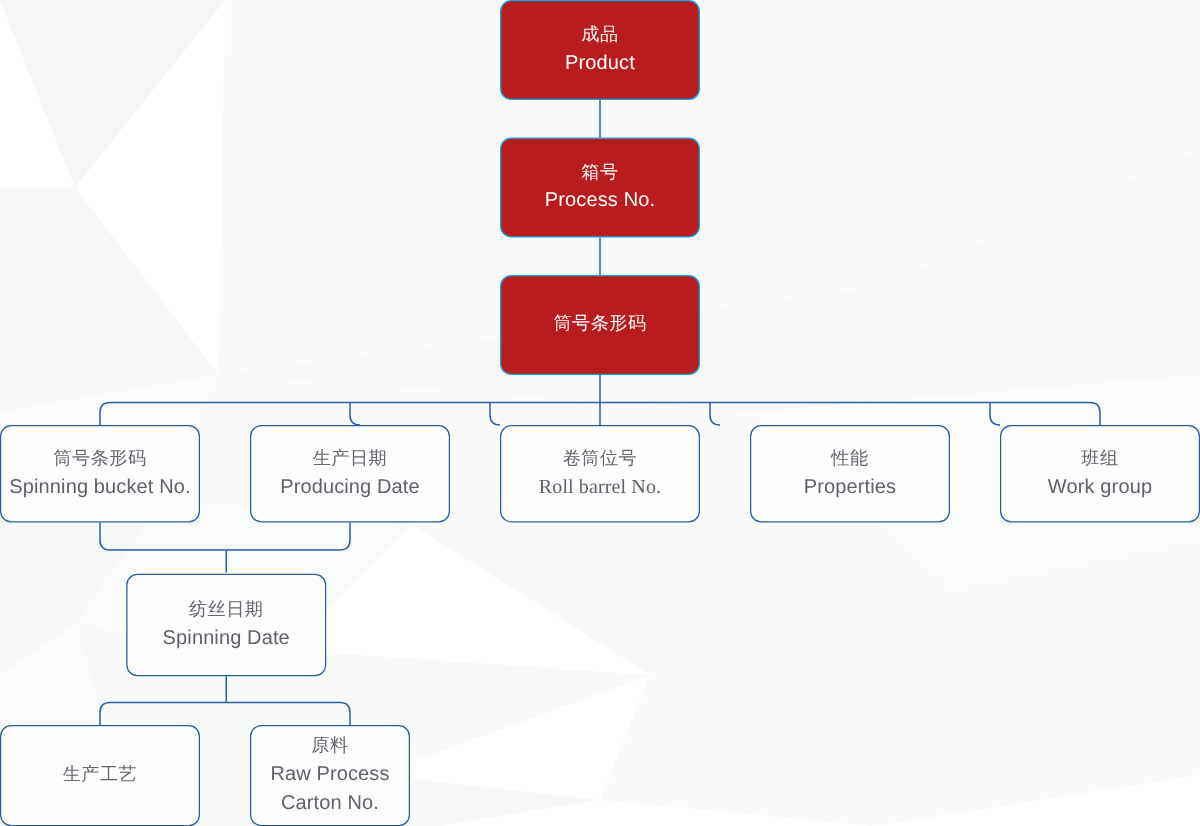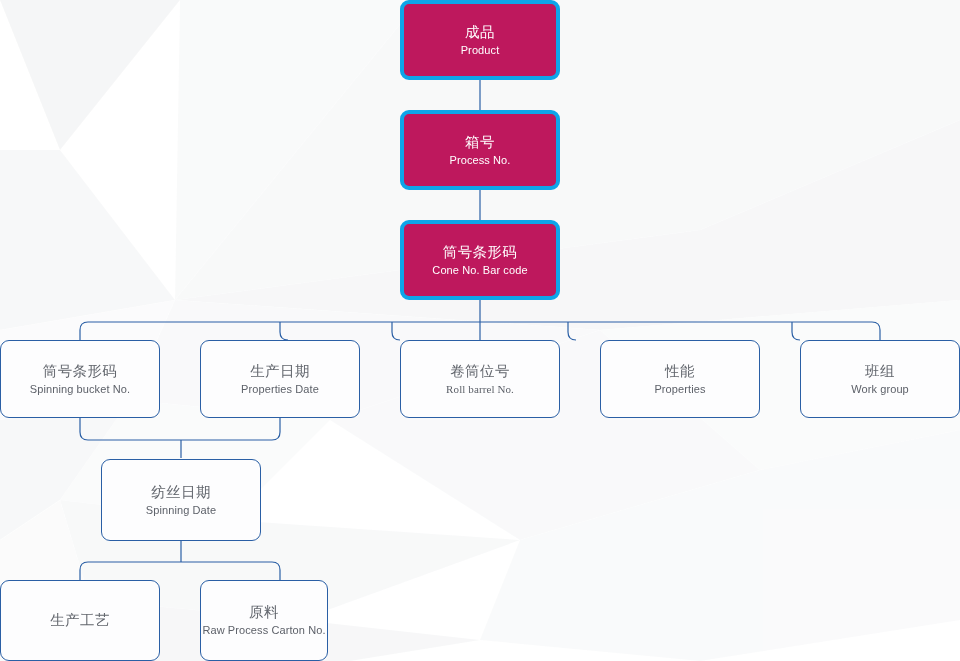--- a/index.html
+++ b/index.html
@@ -50,37 +50,37 @@
     display: flex;
     flex-direction: column;
     align-items: center;
     justify-content: center;
     border-radius: 9px;
     text-align: center;
     line-height: 1.45;
   }
 
   .node.primary {
-    background: #be185d;
-    border: 4px solid #0ea5e9;
+    background: #b91c1c;
+    border: 1px solid #0ea5e9;
     color: #ffffff;
   }
 
   .node.secondary {
     background: #fdfdfe;
     border: 1px solid #2a5fa5;
     color: #5b5f66;
   }
 
   .node .cn {
     font-size: 14.5px;
     letter-spacing: 0.4px;
   }
   .node .en {
-    font-size: 11px;
+    font-size: 16px;
     letter-spacing: 0.1px;
   }
   .node.primary .cn,
   .node.primary .en { color: #ffffff; }
 
   .node.secondary .cn { color: #62666d; }
   .node.secondary .en { color: #5d6169; }
 </style>
 </head>
 <body>
@@ -136,31 +136,30 @@
     <div class="en">Product</div>
   </div>
 
   <div class="node primary" style="left:400px; top:110px; width:160px; height:80px;">
     <div class="cn">箱号</div>
     <div class="en">Process No.</div>
   </div>
 
   <div class="node primary" style="left:400px; top:220px; width:160px; height:80px;">
     <div class="cn">筒号条形码</div>
-    <div class="en">Cone No. Bar code</div>
   </div>
 
   <div class="node secondary" style="left:0px; top:340px; width:160px; height:78px;">
     <div class="cn">筒号条形码</div>
     <div class="en">Spinning bucket No.</div>
   </div>
 
   <div class="node secondary" style="left:200px; top:340px; width:160px; height:78px;">
     <div class="cn">生产日期</div>
-    <div class="en">Properties Date</div>
+    <div class="en">Producing Date</div>
   </div>
 
   <div class="node secondary" style="left:400px; top:340px; width:160px; height:78px;font-family:Liberation Serif, serif;">
     <div class="cn">卷筒位号</div>
     <div class="en">Roll barrel No.</div>
   </div>
 
   <div class="node secondary" style="left:600px; top:340px; width:160px; height:78px;">
     <div class="cn">性能</div>
     <div class="en">Properties</div>

